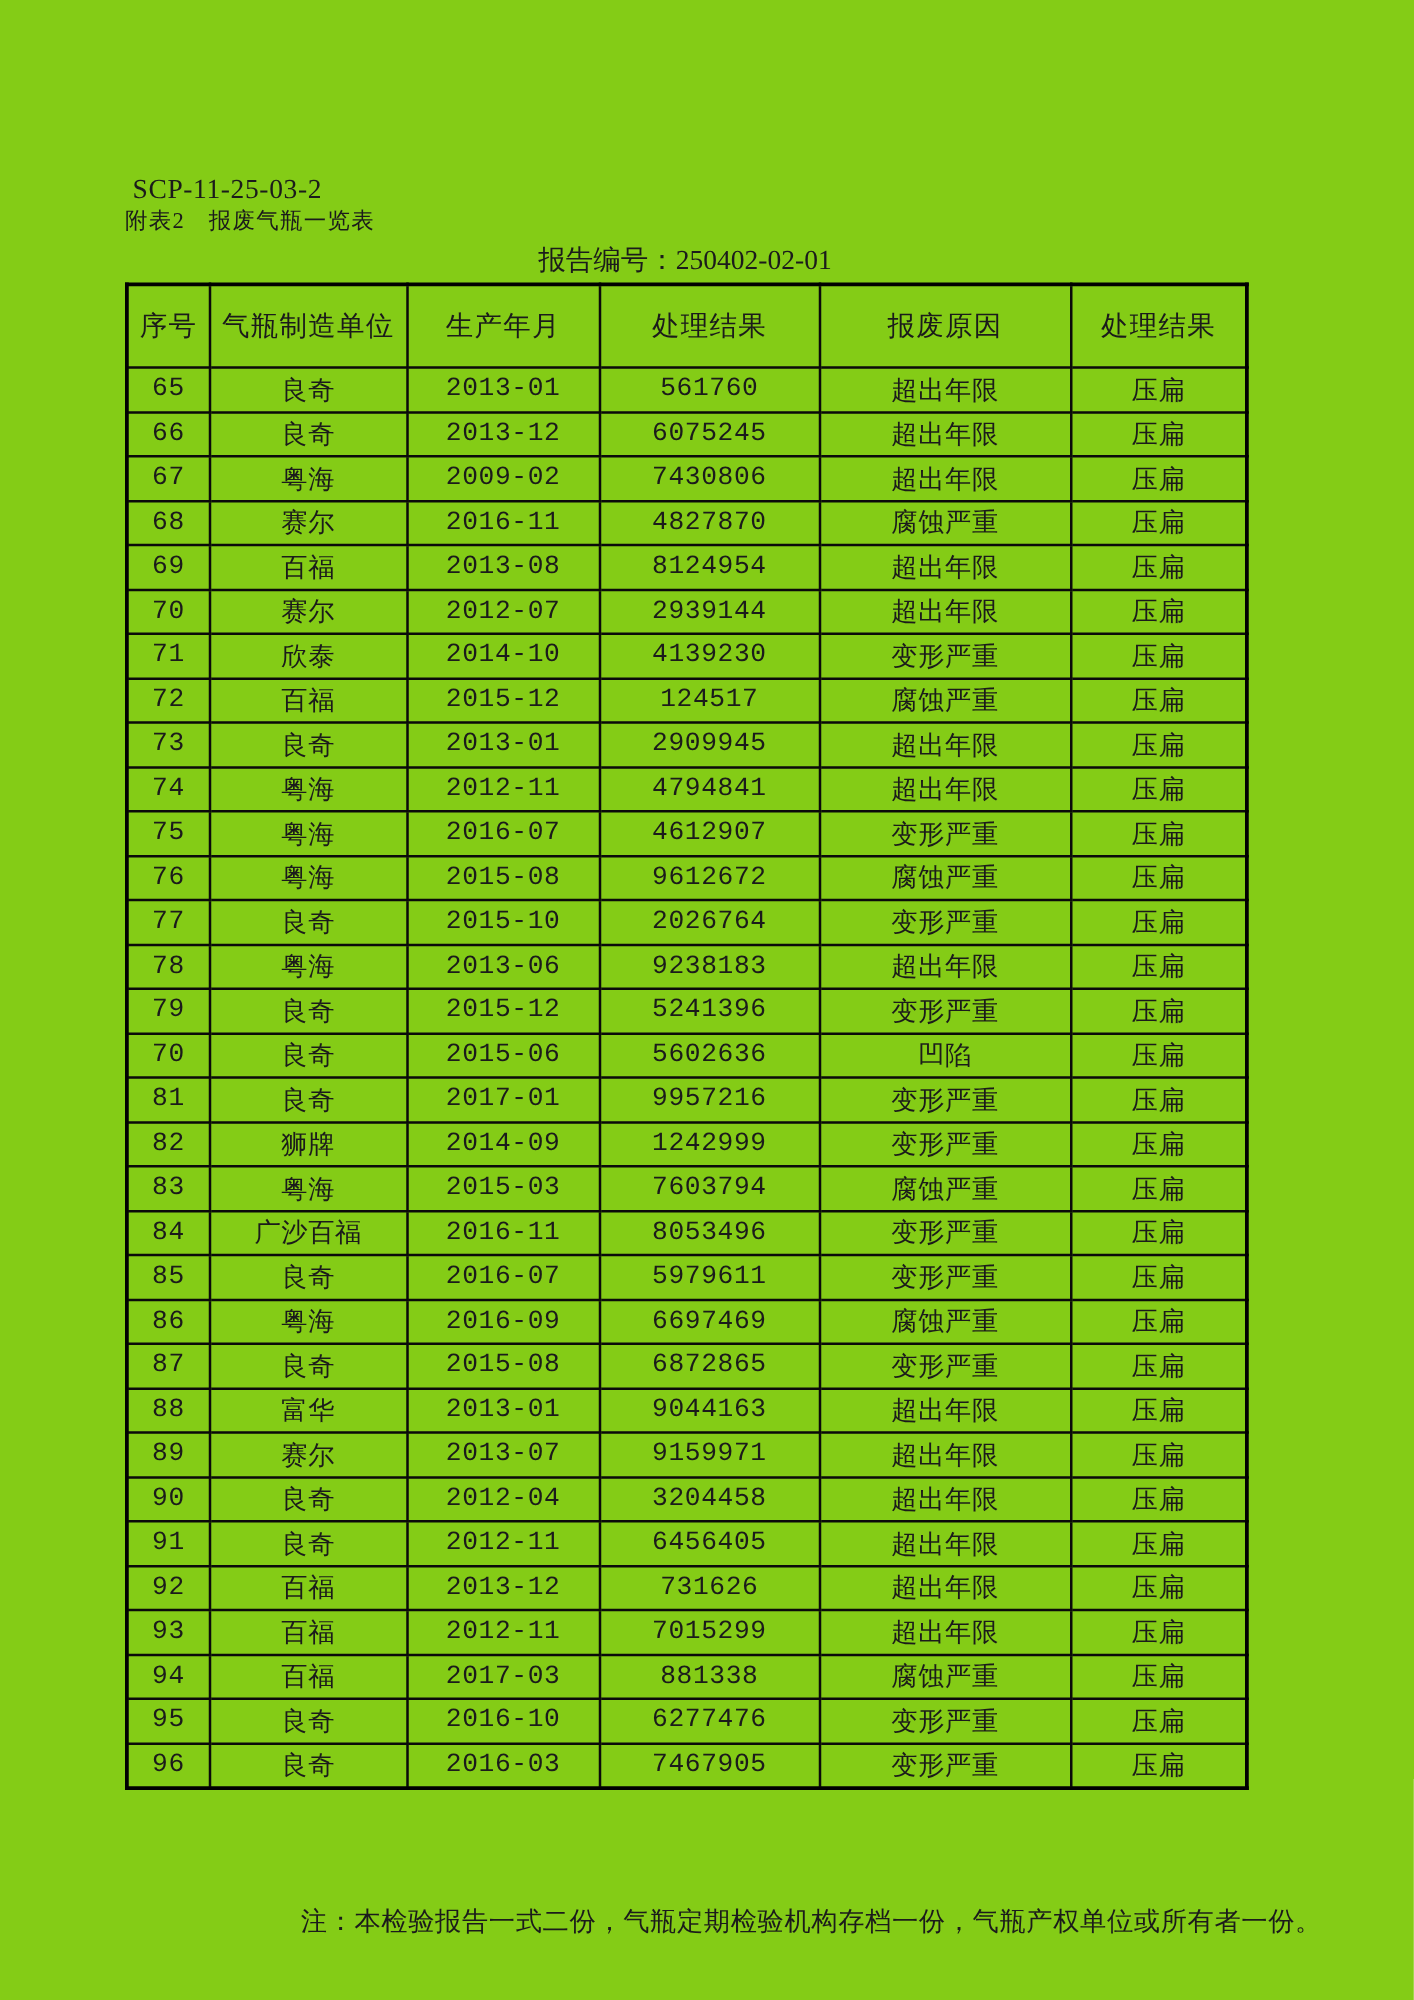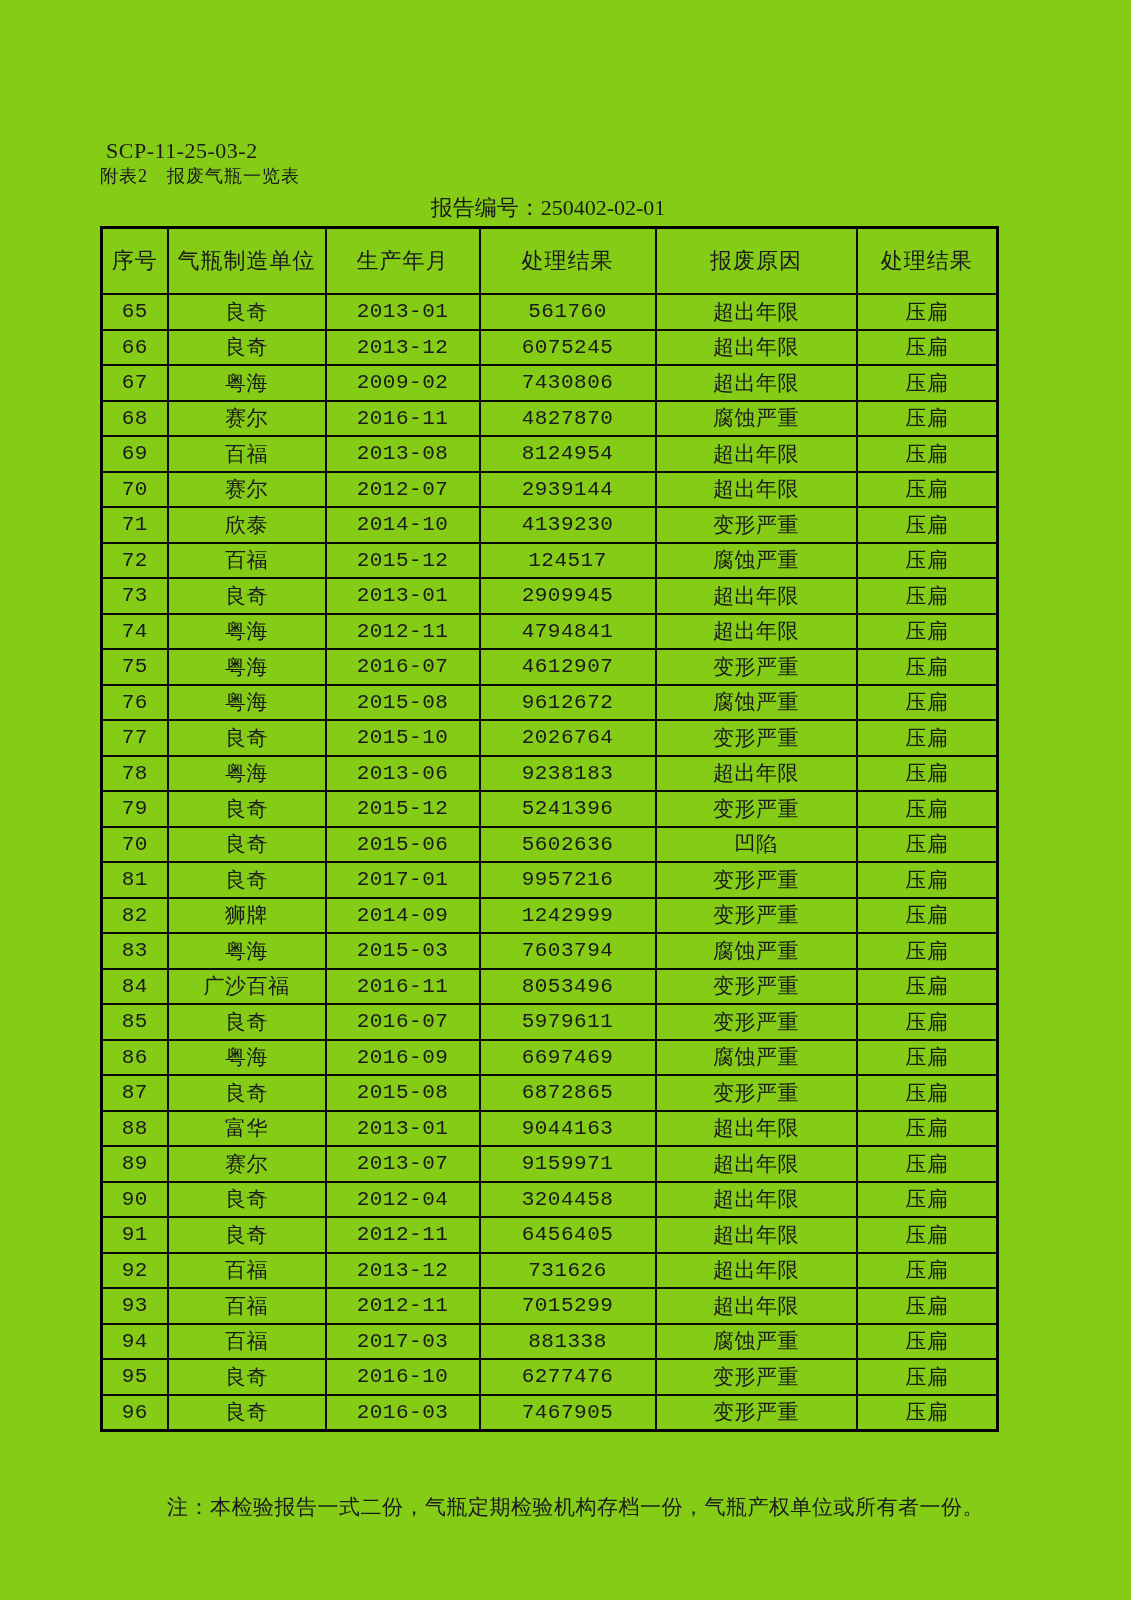--- a/index.html
+++ b/index.html
@@ -63,24 +63,25 @@
     height: 64px;
     font-size: 22px;
     letter-spacing: 1px;
   }
   .scrap-table tbody td {
     height: 33.5px;
     font-size: 21px;
     letter-spacing: 0.5px;
   }
   .note {
-    margin: 62px 0 0 167px;
+    margin: 92px 0 0 167px;
     font-size: 21px;
     line-height: 26px;
     letter-spacing: 0.5px;
+    text-align: center;
   }
 </style>
 </head>
 <body>
 
 <div class="page">
 
   <div class="doc-code">SCP-11-25-03-2</div>
 
   <div class="title">附表2　报废气瓶一览表</div>

